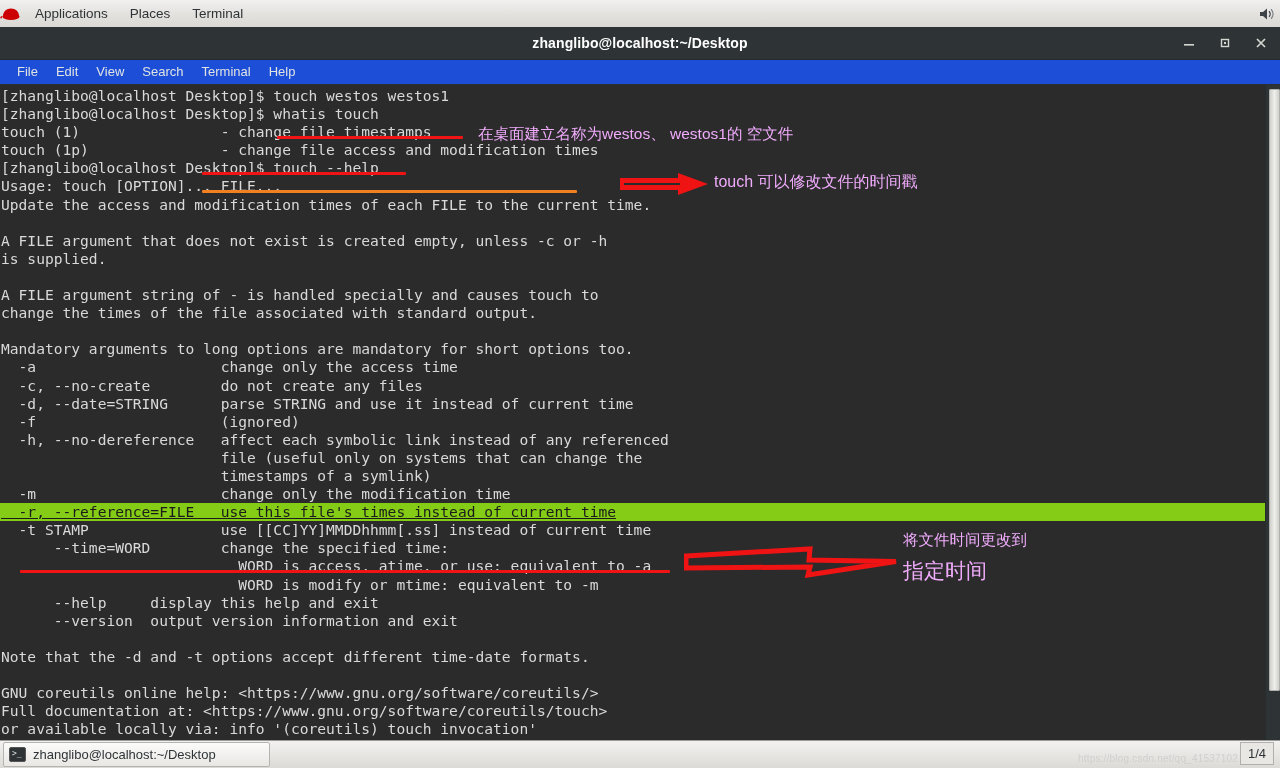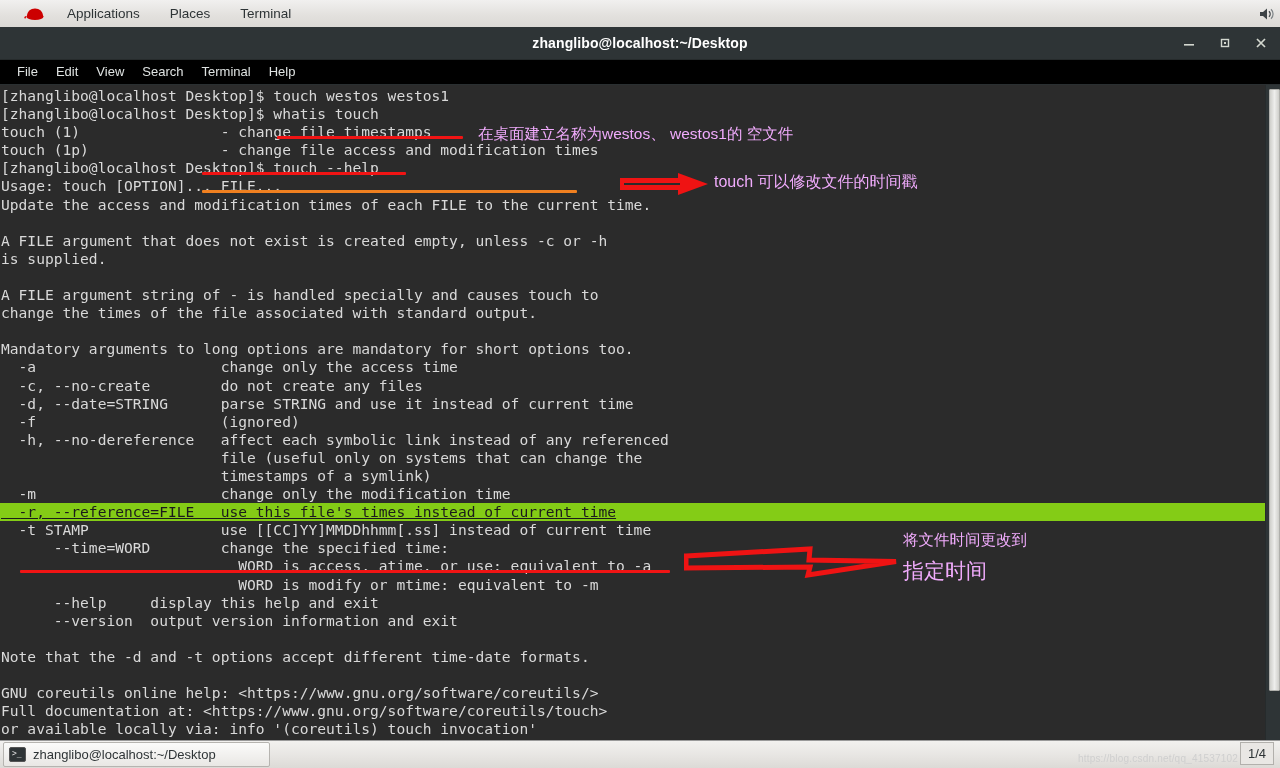--- a/index.html
+++ b/index.html
@@ -12,21 +12,21 @@
   .screen{position:relative;width:1280px;height:768px;overflow:hidden;}
 
   
   .top-panel{
     position:absolute;left:0;top:0;width:1280px;height:27px;
     background:linear-gradient(to bottom,#f1f0ef 0%,#e3e1de 55%,#dbd9d5 100%);
     border-bottom:1px solid #9a9a9a;
     display:flex;align-items:center;
     font-size:13.5px;color:#2e3436;
   }
-  .tp-left{display:flex;align-items:center;padding-left:24px;gap:8px;}
+  .tp-left{display:flex;align-items:center;padding-left:0;gap:0px;}
   .tp-item{padding:0 11px;height:27px;line-height:27px;cursor:default;white-space:nowrap;}
   .tp-right{margin-left:auto;display:flex;align-items:flex-end;padding-right:0;gap:0;flex-direction:column;}
   .tp-clock{padding:0 10px;height:27px;line-height:27px;font-size:13.5px;}
   .redhat-ico{width:22px;height:16px;display:inline-block;position:relative;margin-right:2px;}
   .panel-ico{width:26px;height:27px;display:flex;align-items:center;justify-content:center;}
 
   
   .term-win{
     position:absolute;left:0;top:27px;width:1280px;height:714px;
     background:#2e3436;display:flex;flex-direction:column;
@@ -34,21 +34,21 @@
   .titlebar{
     height:32px;min-height:32px;background:#2e3436;
     display:flex;align-items:center;justify-content:center;
     position:relative;border-bottom:1px solid #262b2c;
   }
   .title-text{color:#ffffff;font-size:14px;font-weight:bold;letter-spacing:.1px;}
   .win-btns{position:absolute;right:8px;top:0;height:32px;display:flex;align-items:center;gap:14px;}
   .wbtn{width:22px;height:22px;display:flex;align-items:center;justify-content:center;
         color:#d3d7cf;font-size:14px;cursor:default;}
   .menubar{
-    height:24px;min-height:24px;background:#000000;display:flex;align-items:center;
+    height:24px;min-height:24px;background:#1d4ed8;display:flex;align-items:center;
     padding-left:8px;gap:0px;border-bottom:1px solid #2a2f31;
   }
   .mb-item{color:#dfe3e2;font-size:13px;padding:0 9px;height:24px;line-height:24px;cursor:default;}
 
   
   .term-body{
     position:relative;flex:1;background:#2b2b2b;overflow:hidden;
   }
   .term-text{
     position:absolute;left:0;top:0;right:14px;

